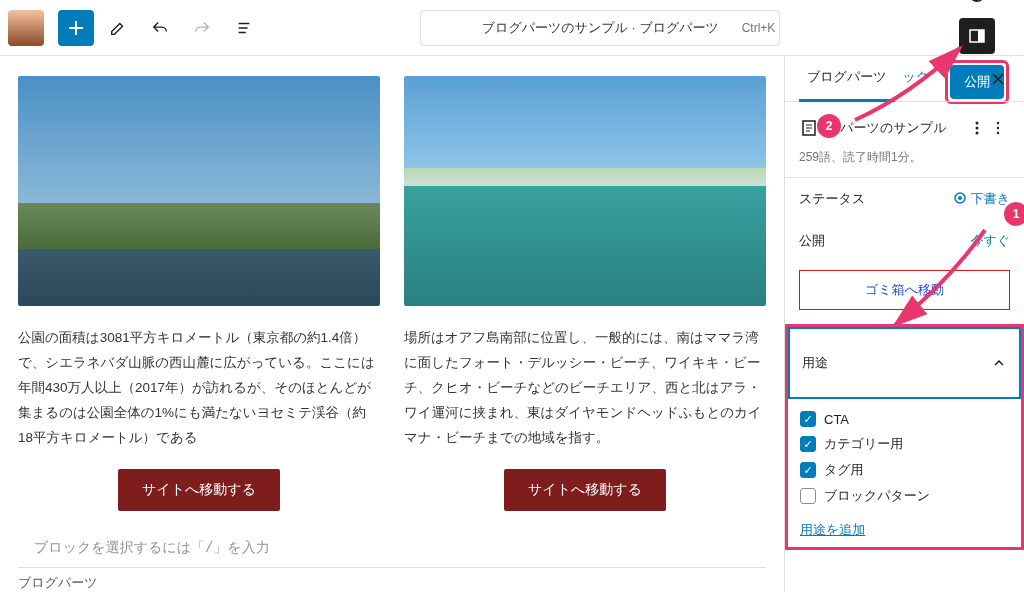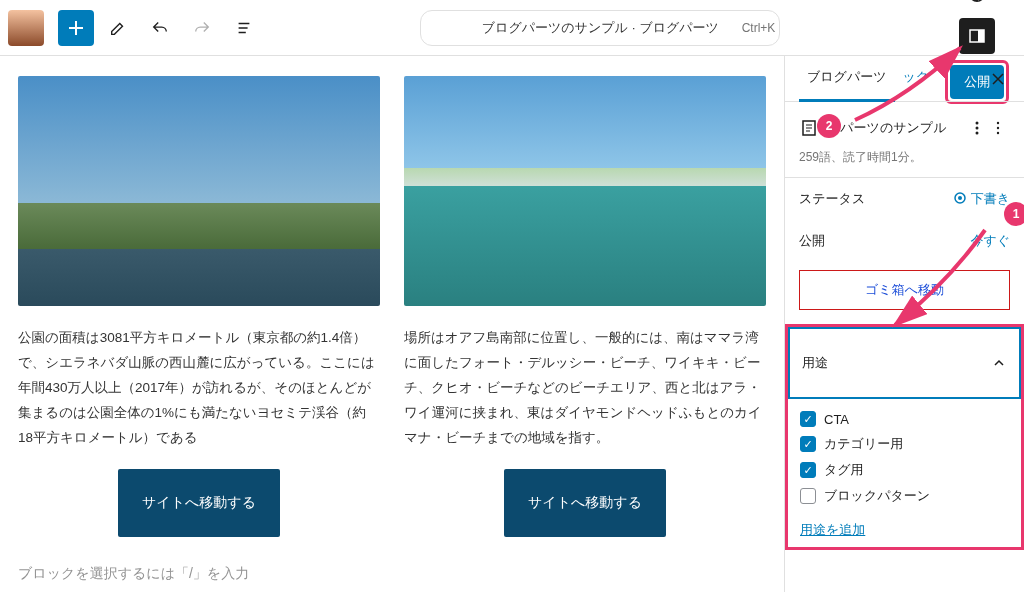--- a/index.html
+++ b/index.html
@@ -4,39 +4,39 @@
 <style>
 * { box-sizing: border-box; margin: 0; padding: 0; }
 body { font-family: -apple-system, "Hiragino Sans", "Yu Gothic", sans-serif; font-size: 13px; color: #1e1e1e; background: #fff; width: 1024px; height: 592px; overflow: hidden; position: relative; }
 
 
 .toolbar { height: 56px; border-bottom: 1px solid #e0e0e0; display: flex; align-items: center; padding: 0 8px; gap: 6px; }
 .avatar { width: 36px; height: 36px; background: linear-gradient(#f4c2a0,#8b4a2a); border-radius: 4px; margin-right: 8px; }
 .icon-btn { width: 36px; height: 36px; display: flex; align-items: center; justify-content: center; border: none; background: transparent; cursor: pointer; border-radius: 4px; color: #1e1e1e; }
 .icon-btn.primary { background: #007cba; color: #fff; }
 .titlebar { flex: 1; display: flex; justify-content: center; }
-.titlebar-inner { width: 360px; height: 36px; display: flex; align-items: center; justify-content: center; background: #fff; border: 1px solid #e0e0e0; border-radius: 12px; color: #333; font-size: 13px; position: relative; }
+.titlebar-inner { width: 360px; height: 36px; display: flex; align-items: center; justify-content: center; background: #fff; border: 1px solid #e0e0e0; border-radius: 4px; color: #333; font-size: 13px; position: relative; }
 .titlebar-kbd { position: absolute; right: 4px; color: #757575; font-size: 12px; }
 .toolbar-right { display: flex; align-items: center; gap: 6px; flex-direction: column; }
 .link-btn { color: #007cba; background: none; border: none; cursor: pointer; font-size: 13px; padding: 0 6px; }
 .publish-btn { background: #007cba; color: #fff; border: none; padding: 8px 14px; border-radius: 4px; font-size: 13px; cursor: pointer; }
 .publish-wrap { border: 3px solid #e8376d; border-radius: 6px; padding: 2px; }
 
 
 .main { display: flex; height: 536px; }
 .editor { flex: 1; overflow-y: auto; padding: 20px 18px 0; position: relative; }
 .cards { display: flex; gap: 24px; }
 .card { flex: 1; }
 .card-img { width: 100%; height: 230px; background: #7ab8d8; border-radius: 2px; position: relative; overflow: hidden; }
 .sky1 { background: linear-gradient(#4a8fc7 0%, #8bb8d6 55%, #6b8a5a 55%, #4a6b3a 75%, #3a5a6b 75%, #2a4a5b 100%); }
 .sky2 { background: linear-gradient(#5aa0d5 0%, #8ec5e8 40%, #b8d8b0 40%, #d0e0d8 48%, #3aa0a0 48%, #2a8080 100%); }
 .card-text { margin-top: 20px; line-height: 1.85; font-size: 13.5px; color: #333; }
 .card-btn-row { text-align: center; margin-top: 18px; }
-.card-btn { background: #0c4a6e; color: #fff; border: none; padding: 25px 24px; font-size: 14px; border-radius: 2px; cursor: pointer; }
-.placeholder { color: #949494; margin: 28px 0 10px; font-size: 14px; }
+.card-btn { background: #7f1d1d; color: #fff; border: none; padding: 12px 24px; font-size: 14px; border-radius: 2px; cursor: pointer; }
+.placeholder { color: #949494; margin: 28px 16px 10px; font-size: 14px; font-family: Liberation Mono, monospace; }
 .bottom-label { color: #555; font-size: 13px; padding: 6px 0 0; border-top: 1px solid #ddd; }
 
 
 .sidebar { width: 240px; border-left: 1px solid #e0e0e0; display: flex; flex-direction: column; position: relative; }
 .tabs { display: flex; align-items: center; border-bottom: 1px solid #e0e0e0; height: 46px; padding: 0 8px 0 14px; }
 .tab { padding: 0 8px; font-size: 13px; color: #1e1e1e; height: 46px; display: flex; align-items: center; border-bottom: 3px solid transparent; cursor: pointer; }
 .tab.active { border-bottom: 3px solid #007cba; font-weight: 500; }
 .tab.blue { color: #007cba; }
 .tabs .close { margin-left: auto; }
 .panel-section { padding: 14px 14px 10px; border-bottom: 1px solid #e0e0e0; }

